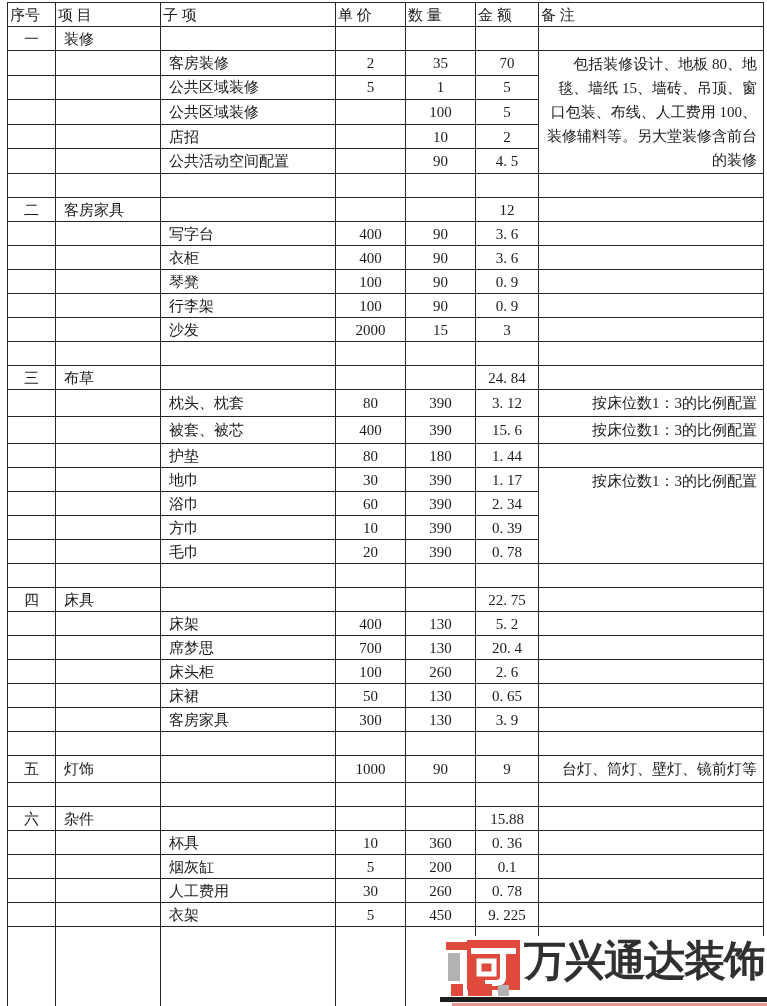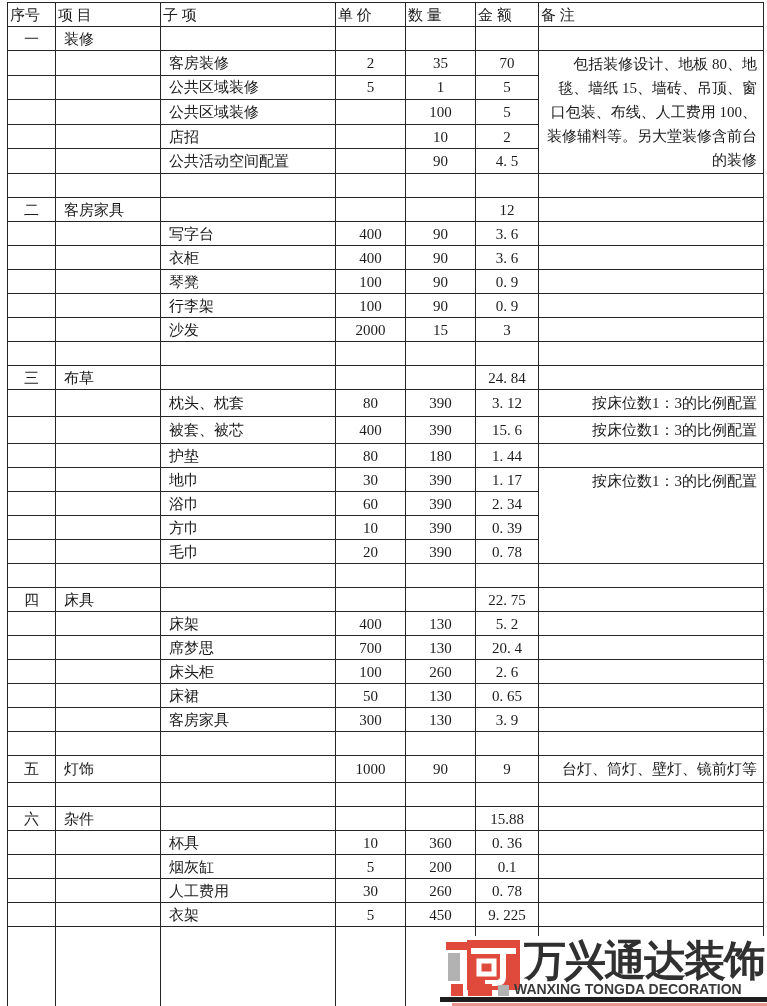--- a/index.html
+++ b/index.html
@@ -424,16 +424,15 @@
   <svg class="main-sq" viewBox="0 0 53 50">
     <rect x="0" y="0" width="53" height="50" fill="#e04a3c"></rect>
     <path d="M4 11 H49" stroke="#ffffff" stroke-width="6" fill="none"></path>
     <path d="M36 11 V37 Q36 43 29 43 H18" stroke="#ffffff" stroke-width="6" fill="none"></path>
     <rect x="12" y="21" width="15" height="13" fill="none" stroke="#ffffff" stroke-width="5"></rect>
   </svg>
   <div class="sq-r1"></div>
   <div class="sq-r2"></div>
   <div class="sq-g"></div>
   <div class="cn">万兴通达装饰</div>
-  <div class="en">WANXING TONGDA DECORATION</div>
   <div class="black-bar"></div>
   <div class="red-strip"></div>
 </div>
 
 </body></html>

